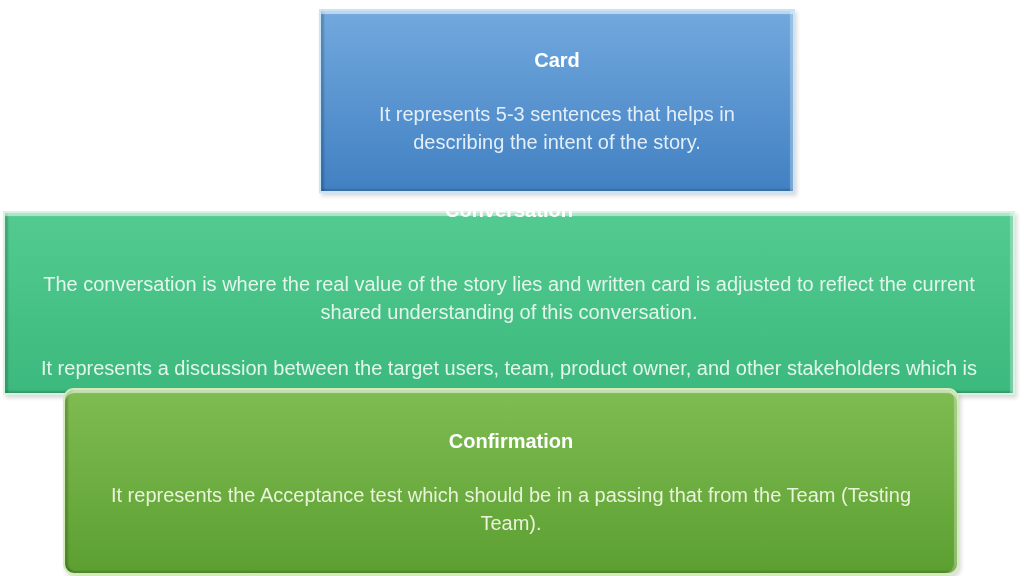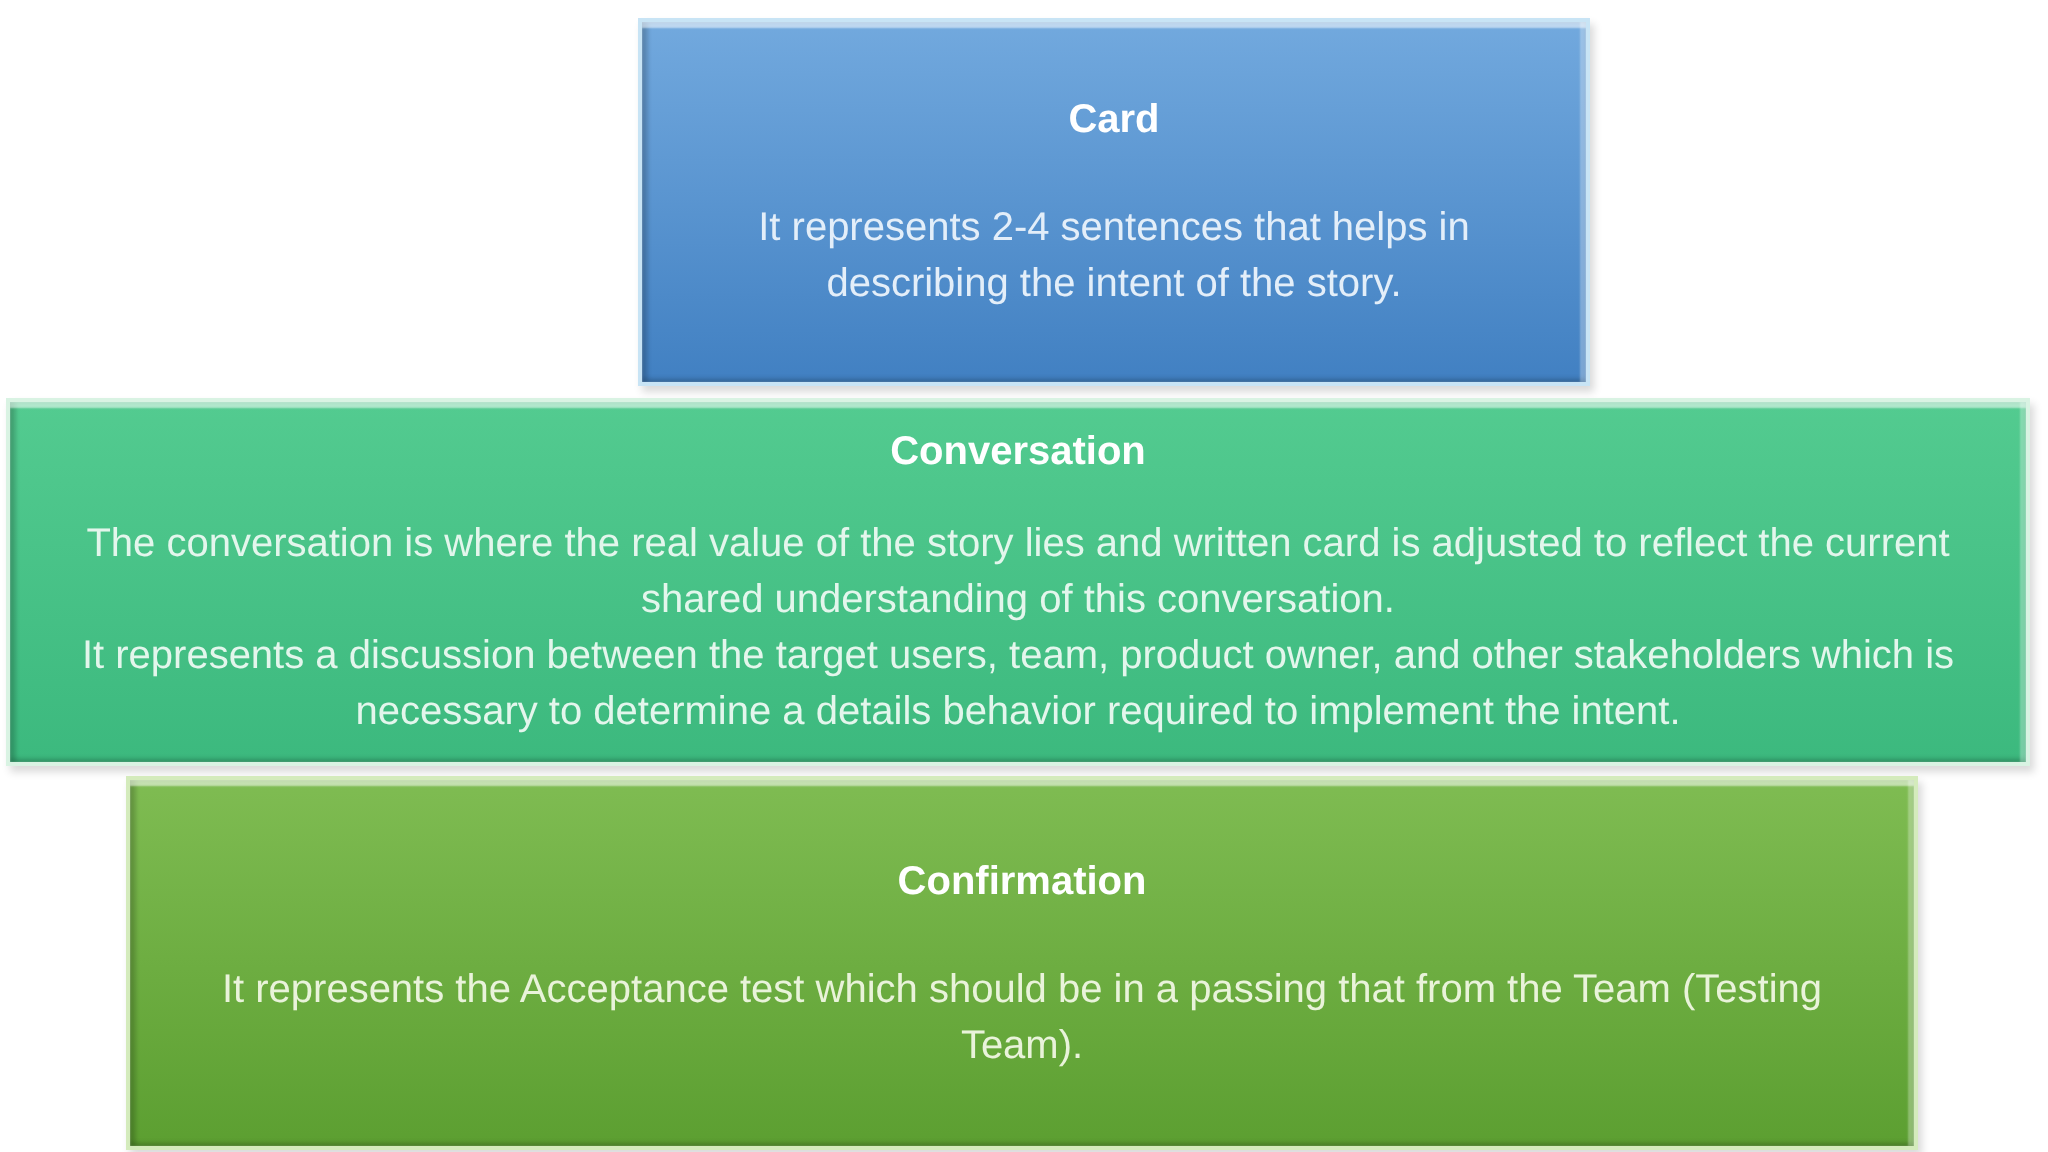--- a/index.html
+++ b/index.html
@@ -46,37 +46,39 @@
     margin: 0;
   }
   .card-body + .card-body { margin-top: 0; }
 
   #card-box-card {
     left: 272px; top: 9px; width: 476px; height: 184px;
     padding: 0 16px;
     margin-left: 47px;
   }
   #card-box-conversation {
-    left: 3px; top: 199px; width: 1012px; height: 184px;
+    left: 3px; top: 211px; width: 1012px; height: 184px;
     padding: 0 28px;
+    gap: 28px;
   }
   #card-box-conversation .card-title { margin-bottom: 18px; }
   #card-box-confirmation {
     left: 63px; top: 388px; width: 896px; height: 187px;
     padding: 0 40px;
+    border-radius: 11px;
   }
 </style>
 </head>
 <body>
 
 <div class="stage">
 
   <div class="card" id="card-box-card" style="--c-top: #72A9DE; --c-bottom: #4180C2; --c-border: #C8E4F5; --c-title: #FFFFFF; --c-text: #E3EEF9;">
     <h2 class="card-title">Card</h2>
-    <p class="card-body">It represents 2-4 sentences that helps in describing the intent of the story.</p>
+    <p class="card-body">It represents 5-3 sentences that helps in describing the intent of the story.</p>
   </div>
 
   <div class="card" id="card-box-conversation" style="--c-top: #53CB90; --c-bottom: #3CB97E; --c-border: #D9F3E3; --c-title: #FFFFFF; --c-text: #E3F6EC;">
     <h2 class="card-title">Conversation</h2>
     <p class="card-body">The conversation is where the real value of the story lies and written card is adjusted to reflect the current shared understanding of this conversation.</p>
     <p class="card-body">It represents a discussion between the target users, team, product owner, and other stakeholders which is necessary to determine a details behavior required to implement the intent.</p>
   </div>
 
   <div class="card" id="card-box-confirmation" style="--c-top: #7FBC52; --c-bottom: #5C9F31; --c-border: #D4EBBC; --c-title: #FFFFFF; --c-text: #E9F3DA;">
     <h2 class="card-title">Confirmation</h2>

